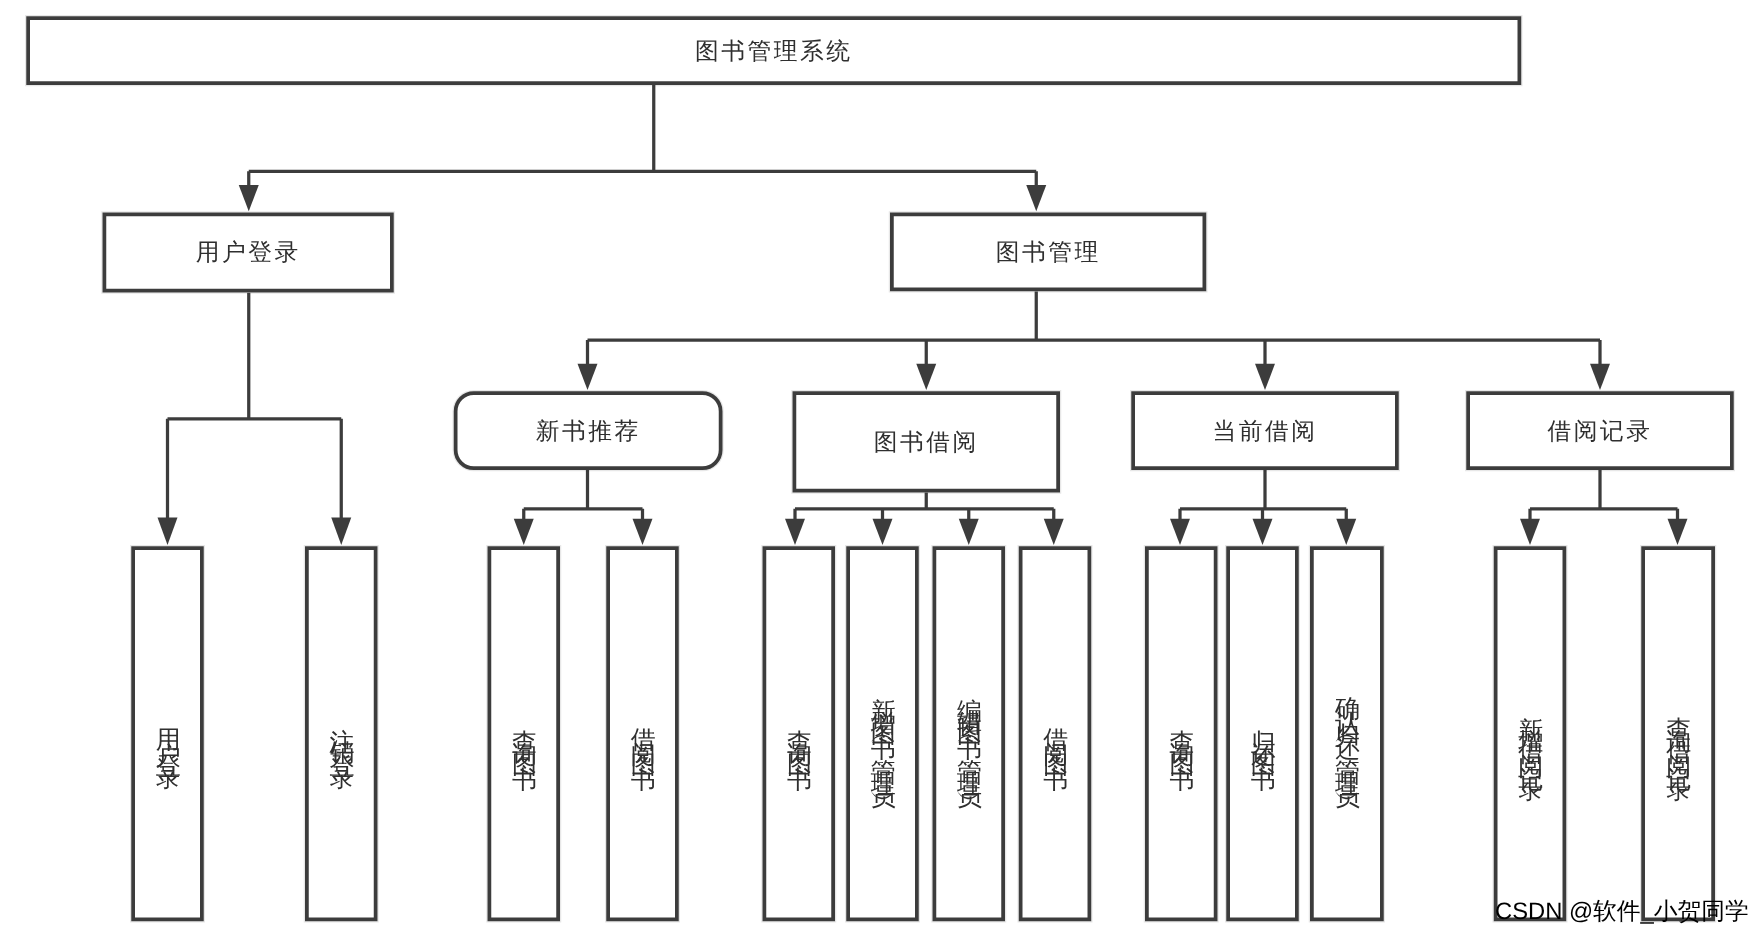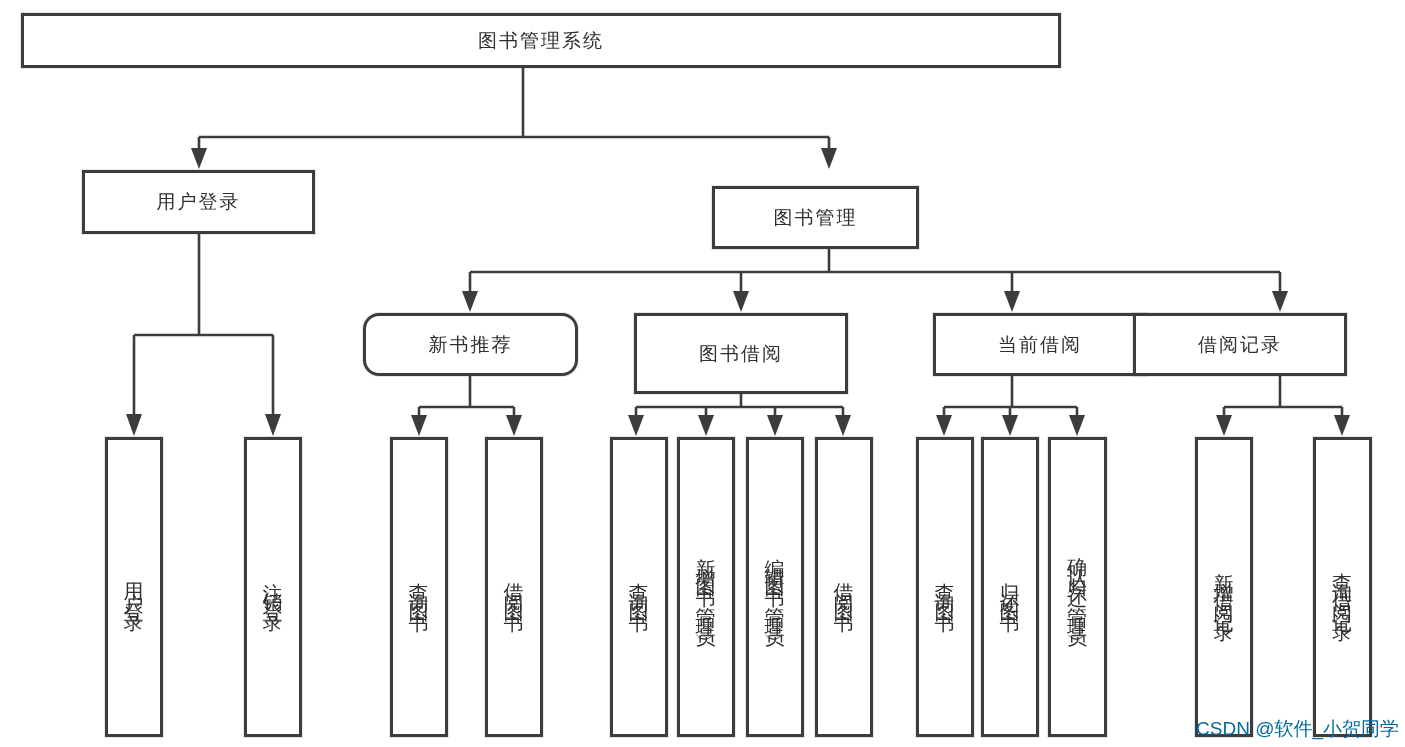--- a/index.html
+++ b/index.html
@@ -45,21 +45,21 @@
     text-orientation: mixed;
     color: #2f2f2f;
     font-size: 20px;
     letter-spacing: 10px;
     line-height: 1;
   }
   .watermark {
     position: absolute;
     right: 6px;
     bottom: 5px;
-    color: #0369a1;
+    color: #000000;
     font-size: 19px;
     z-index: 3;
     white-space: nowrap;
   }
 </style>
 </head>
 <body>
 
 <div class="canvas">
 
@@ -129,41 +129,41 @@
 
       <polygon points="936,415 952,415 944,436"></polygon>
       <polygon points="1002,415 1018,415 1010,436"></polygon>
       <polygon points="1069,415 1085,415 1077,436"></polygon>
 
       <polygon points="1216,415 1232,415 1224,436"></polygon>
       <polygon points="1334,415 1350,415 1342,436"></polygon>
     </g>
   </svg>
 
-  <div class="node" style="left:21px; top:13px; width:1040px; height:55px;">
+  <div class="node" style="left:21px; top:13px; width:1196px; height:55px;">
     <span class="lbl">图书管理系统</span>
   </div>
 
   <div class="node" style="left:82px; top:170px; width:233px; height:64px;">
     <span class="lbl">用户登录</span>
   </div>
-  <div class="node" style="left:712px; top:186px; width:207px; height:63px;">
+  <div class="node" style="left:712px; top:170px; width:253px; height:63px;">
     <span class="lbl">图书管理</span>
   </div>
 
   <div class="node" style="left:363px; top:313px; width:215px; height:63px;border-radius:16px;">
     <span class="lbl">新书推荐</span>
   </div>
   <div class="node" style="left:634px; top:313px; width:214px; height:81px;">
     <span class="lbl">图书借阅</span>
   </div>
-  <div class="node" style="left:905px; top:313px; width:214px; height:63px;margin-left:28px;">
+  <div class="node" style="left:905px; top:313px; width:214px; height:63px;">
     <span class="lbl">当前借阅</span>
   </div>
-  <div class="node" style="left:1133px; top:313px; width:214px; height:63px;">
+  <div class="node" style="left:1173px; top:313px; width:214px; height:63px;">
     <span class="lbl">借阅记录</span>
   </div>
 
   <div class="node leaf" style="left:105px; top:437px; width:58px; height:300px;">
     <span class="lbl-v">用户登录</span>
   </div>
   <div class="node leaf" style="left:244px; top:437px; width:58px; height:300px;">
     <span class="lbl-v">注销登录</span>
   </div>
 

